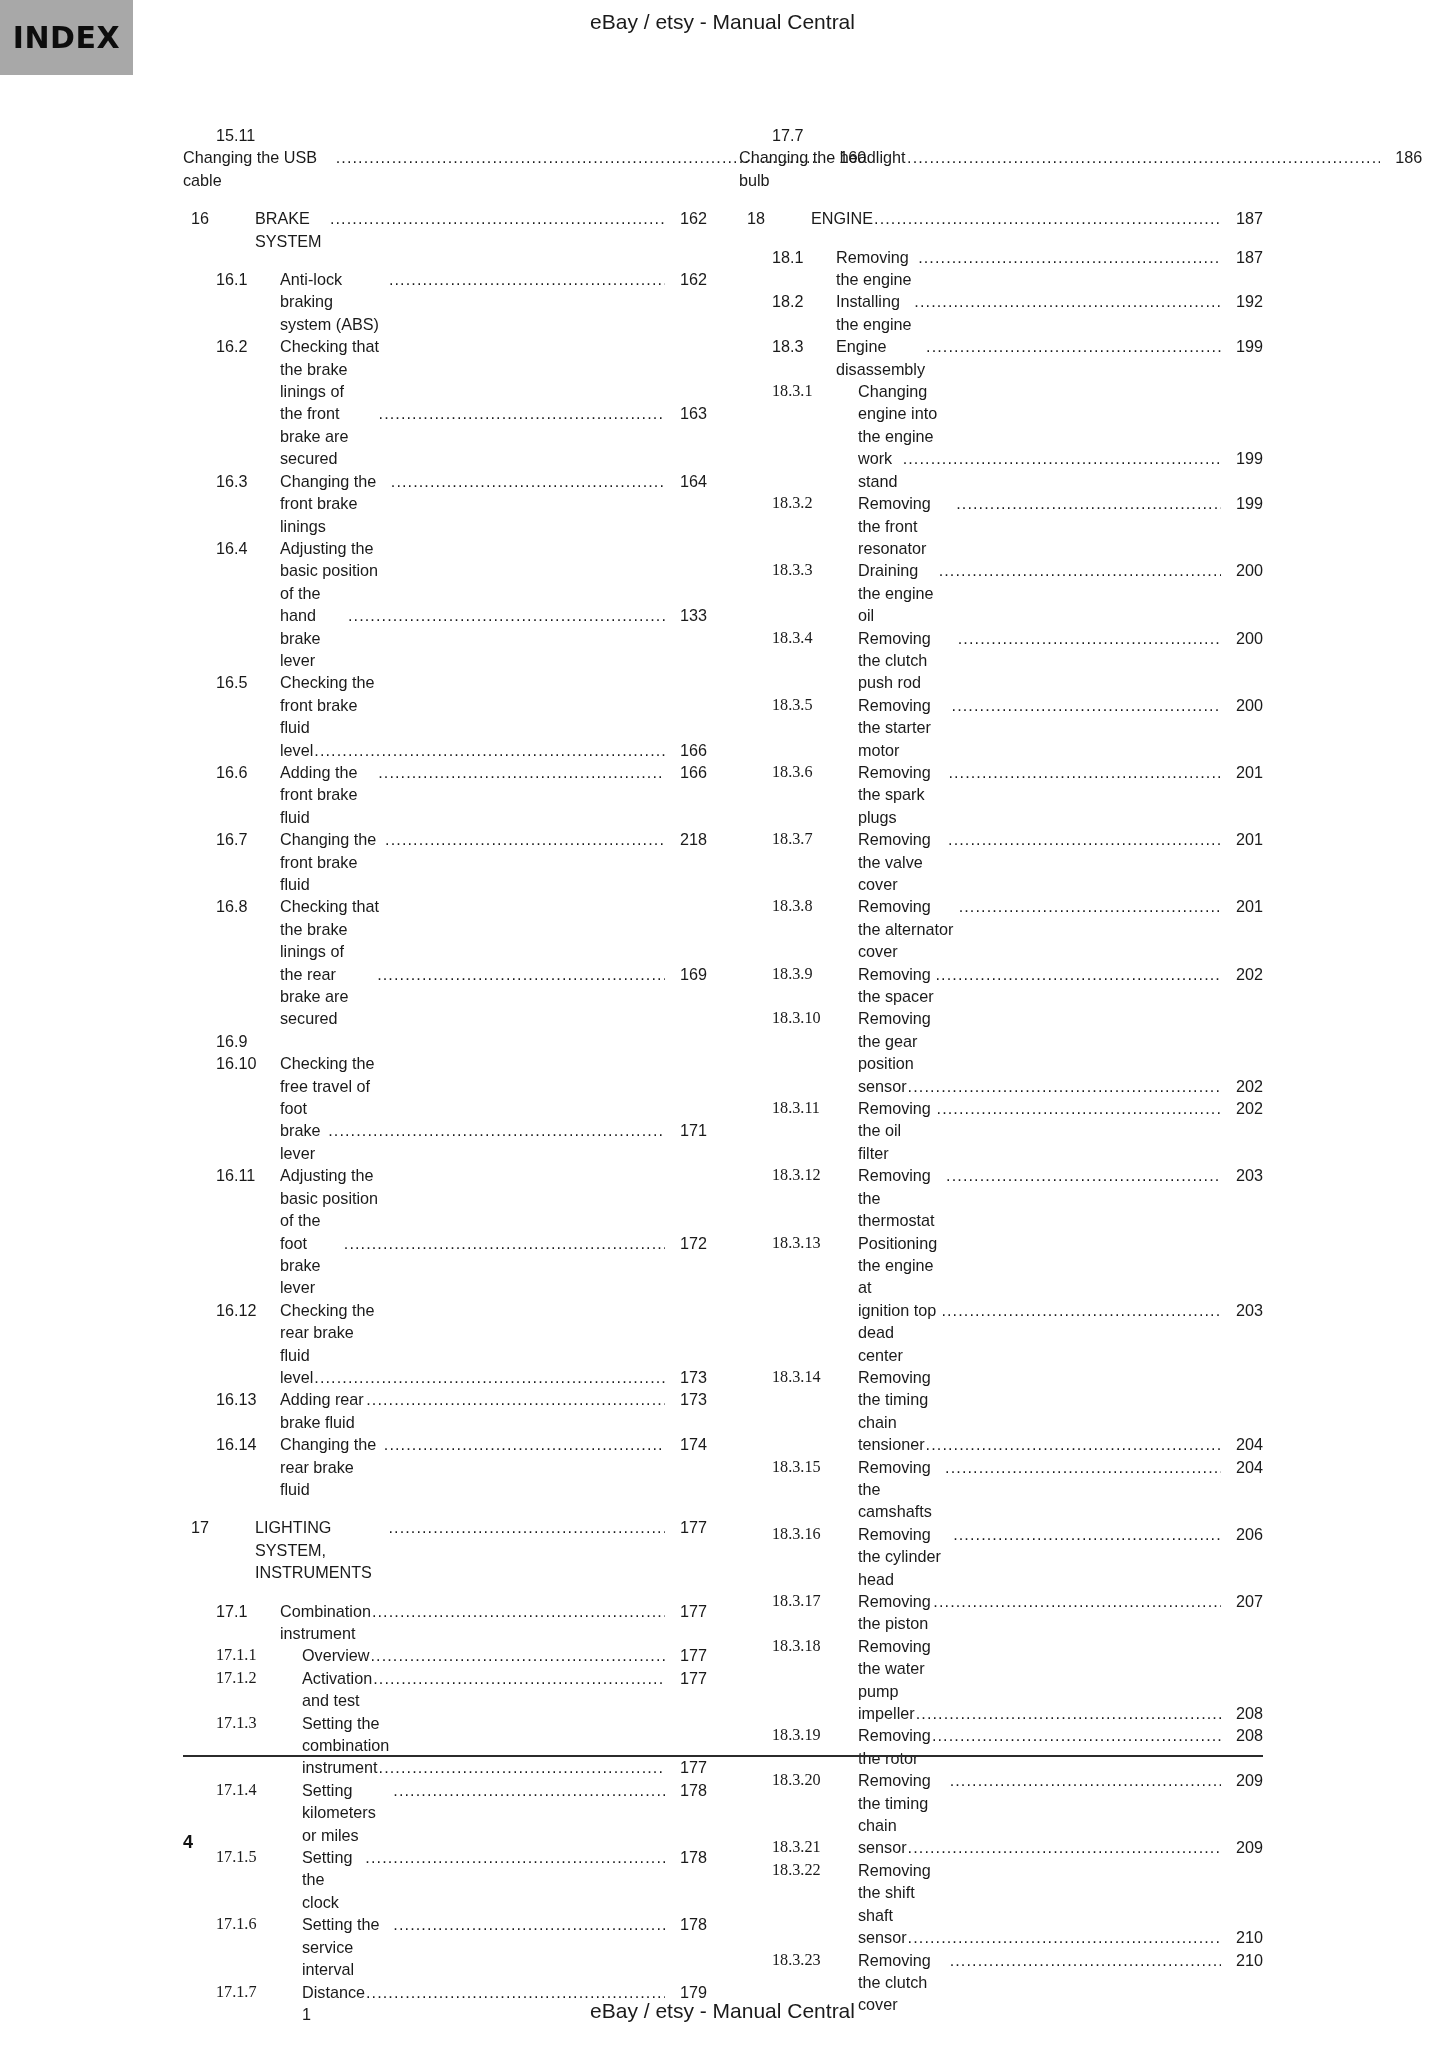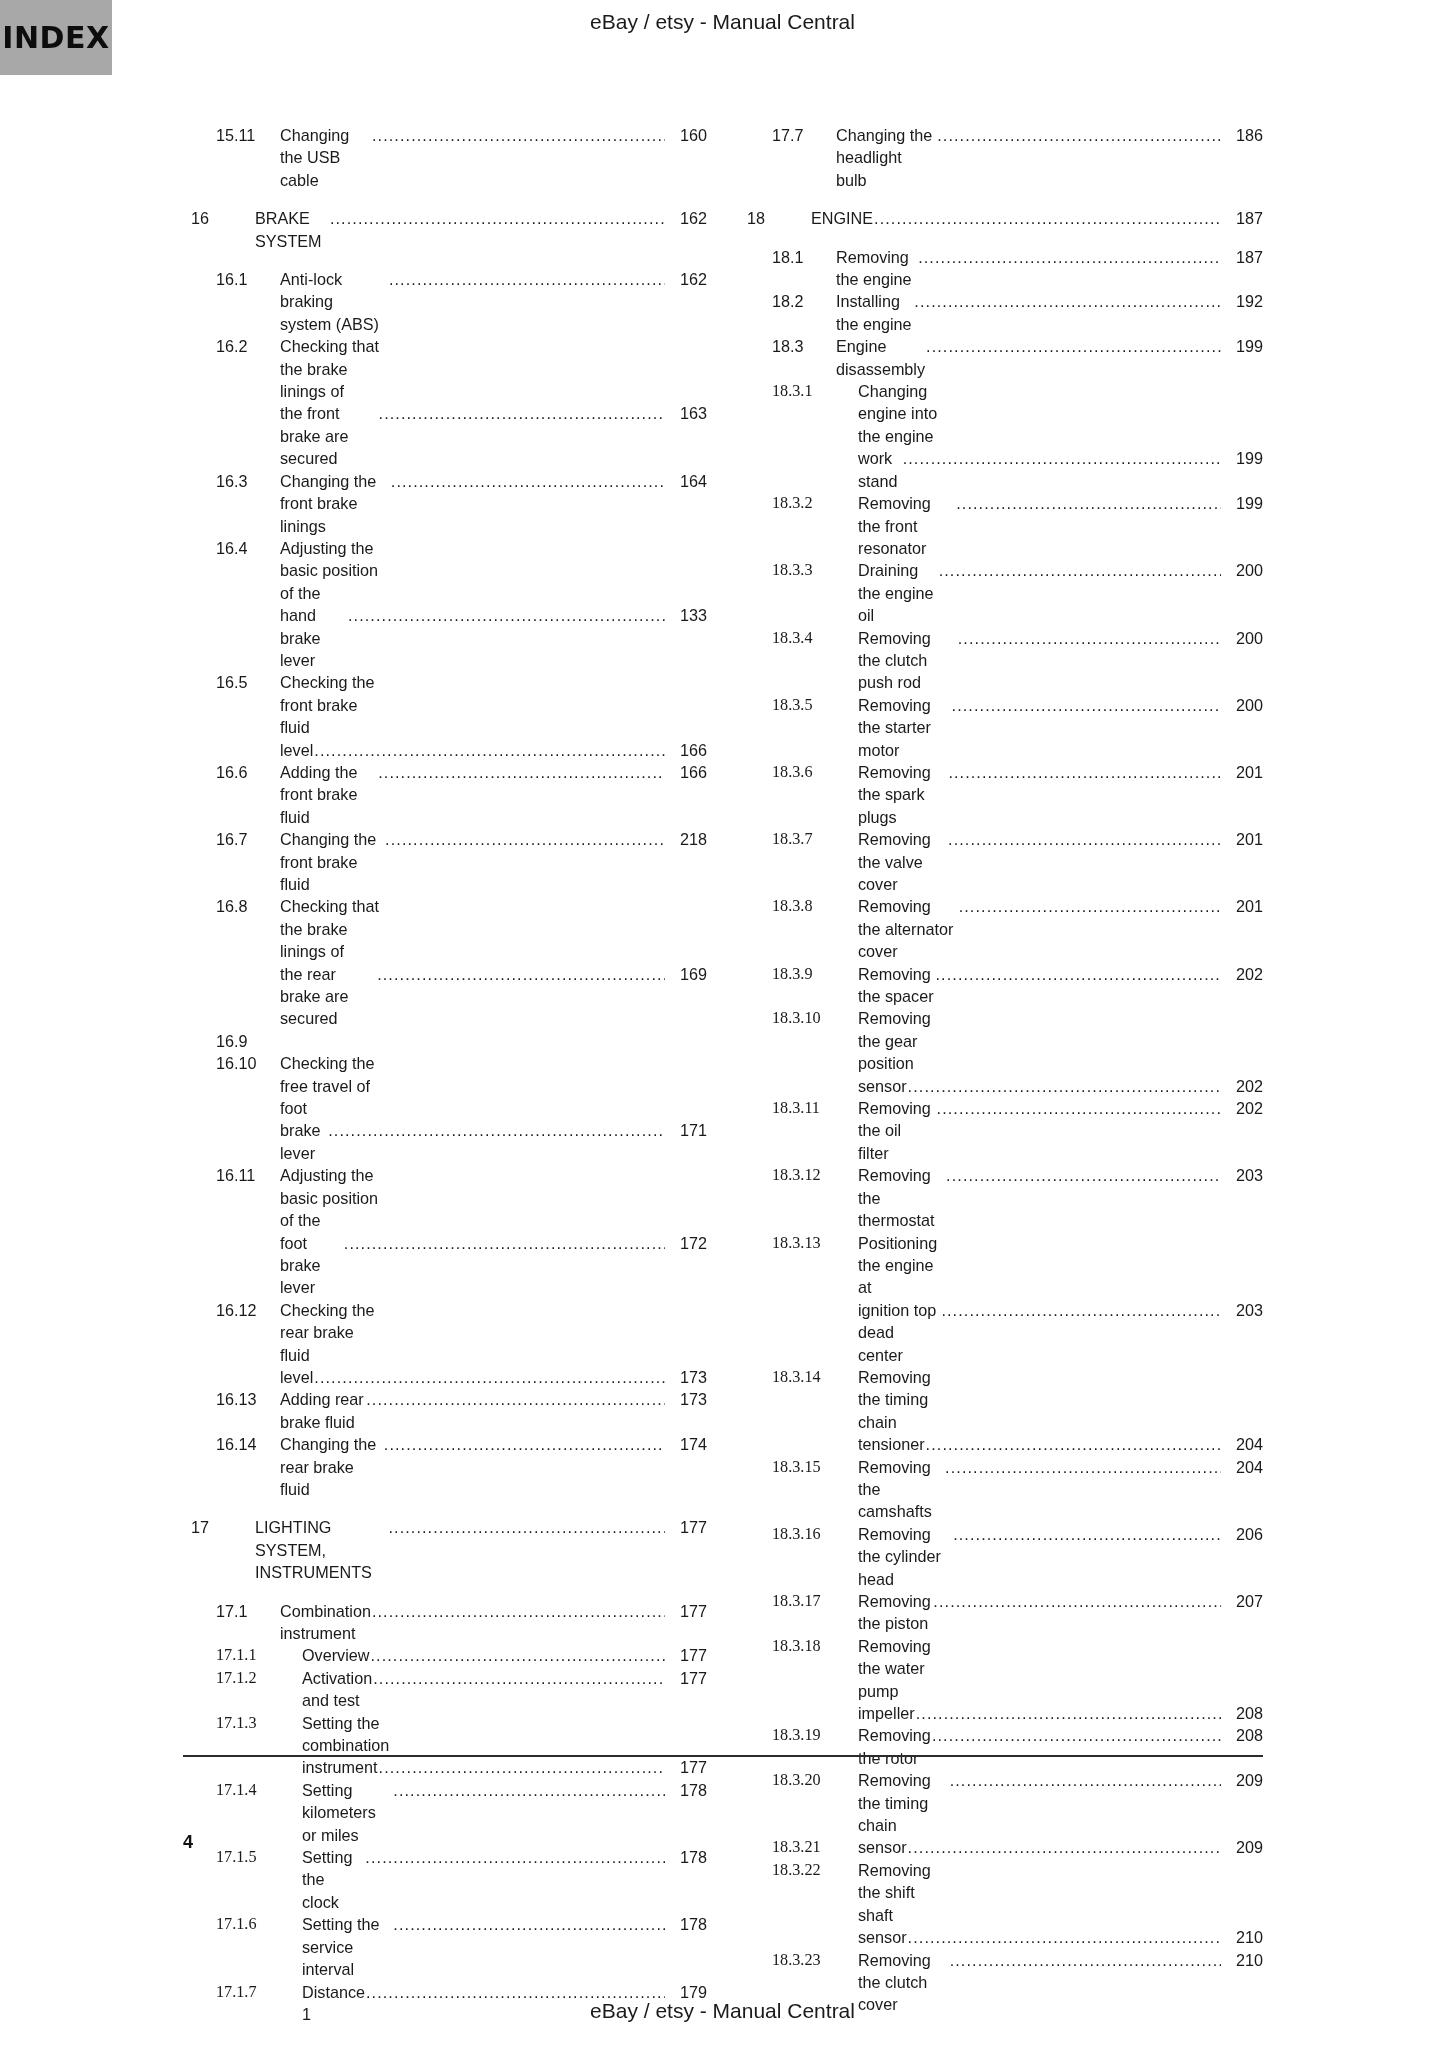--- a/index.html
+++ b/index.html
@@ -14,21 +14,21 @@
     font-family: "Liberation Sans", sans-serif;
     color: #1a1a1a;
     -webkit-font-smoothing: antialiased;
   }
 
   
   .index-tab {
     position: absolute;
     left: 0;
     top: 0;
-    width: 112px;
+    width: 133px;
     height: 75px;
     background: #a8a8a8;
     display: flex;
     align-items: center;
     justify-content: center;
   }
   .index-tab-label {
     font-family: "DejaVu Sans", sans-serif;
     font-weight: 700;
     font-size: 30px;
@@ -76,20 +76,21 @@
     font-size: 16.2px;
     line-height: 22.4px;
     margin-bottom: 0px;
   }
   .entry.chapter {
     margin-top: 16px;
     margin-bottom: 16px;
   }
   .entry.gap-after {
     margin-bottom: 1px;
+    flex-direction: column;
   }
 
   .num {
     flex: 0 0 auto;
     text-align: left;
     white-space: nowrap;
   }
   
   .lvl-1 .num { width: 64px; margin-left: 8px; }
   .lvl-2 .num { width: 64px; margin-left: 33px; }

